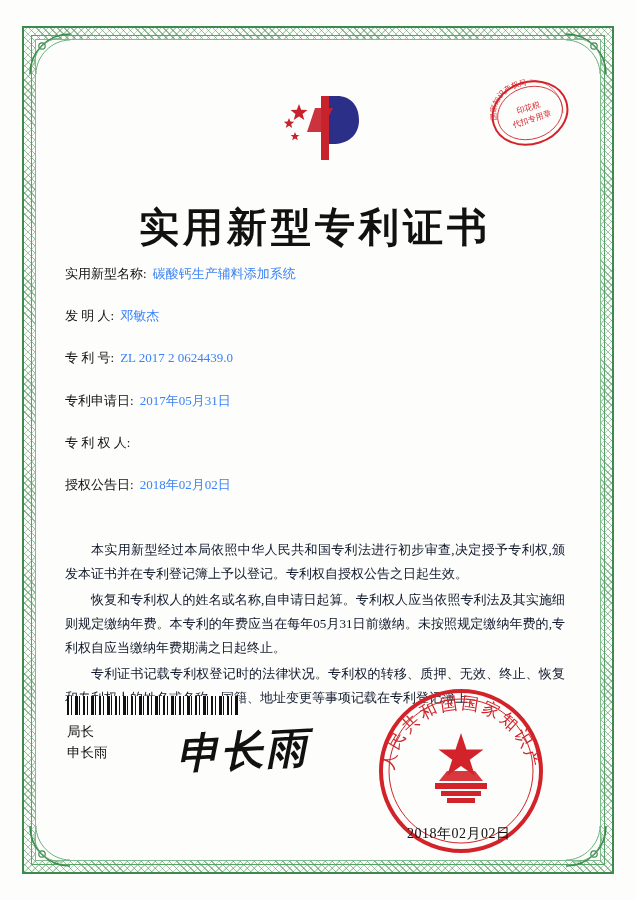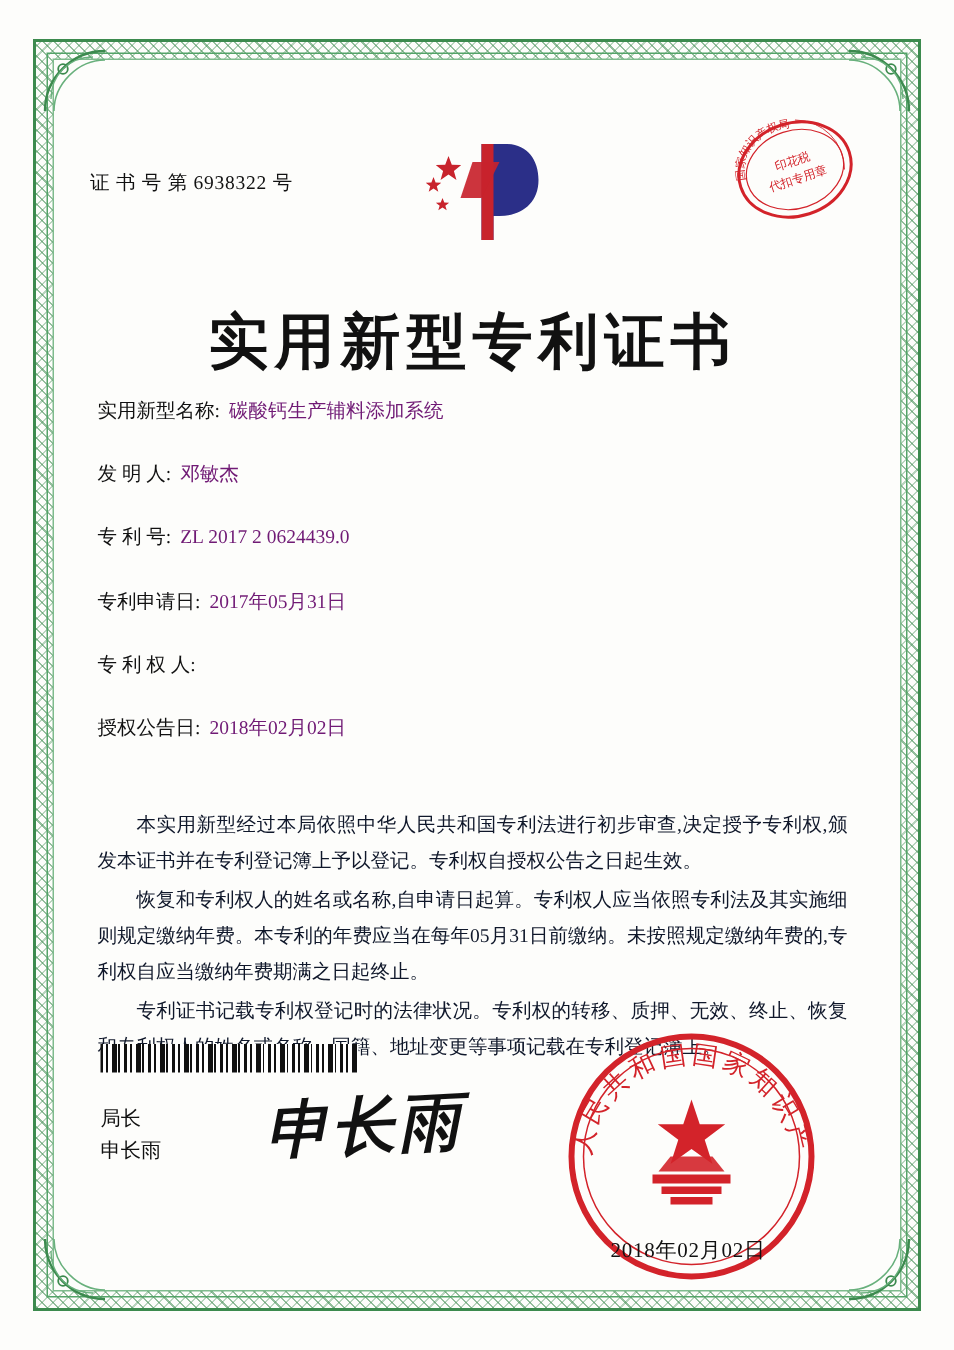--- a/index.html
+++ b/index.html
@@ -129,21 +129,21 @@
     margin-bottom: 24px;
     font-size: 13px;
     line-height: 1.4;
   }
   .field-label {
     white-space: nowrap;
     color: #111;
   }
   .field-value {
     margin-left: 6px;
-    color: #701a75;
+    color: #3b82f6;
   }
 
   .paragraphs {
     position: absolute;
     left: 10px;
     top: 478px;
     width: 500px;
     font-size: 13px;
     line-height: 1.85;
     text-align: justify;
@@ -162,21 +162,21 @@
     height: 19px;
     background:
       repeating-linear-gradient(90deg,
         #111 0 2px, #fff 2px 4px, #111 4px 5px, #fff 5px 8px,
         #111 8px 11px, #fff 11px 12px, #111 12px 13px, #fff 13px 16px);
   }
 
   .signature-block {
     position: absolute;
     left: 12px;
-    top: 676px;
+    top: 662px;
     font-size: 13.5px;
     line-height: 1.55;
     color: #111;
   }
 
   .handwriting {
     position: absolute;
     left: 122px;
     top: 663px;
     font-size: 42px;
@@ -265,21 +265,20 @@
       <path d="M2 42 C2 20 20 2 42 2" fill="none" stroke="#3c8a4e" stroke-width="1.6"></path>
       <path d="M8 42 C8 24 24 8 42 8" fill="none" stroke="#68b07c" stroke-width="1"></path>
       <circle cx="14" cy="14" r="3.2" fill="none" stroke="#3c8a4e" stroke-width="1.2"></circle>
       <path d="M14 14 C20 8 28 6 34 6" fill="none" stroke="#68b07c" stroke-width="0.9"></path>
       <path d="M14 14 C8 20 6 28 6 34" fill="none" stroke="#68b07c" stroke-width="0.9"></path>
     </svg>
   </div>
 
   <div class="content">
 
-    <div class="cert-no">证 书 号 第 6938322 号</div>
 
     <div class="seal-top">
       <svg width="86" height="86" viewBox="0 0 86 86">
         <ellipse cx="43" cy="43" rx="38" ry="31" fill="none" stroke="#d3232a" stroke-width="2" transform="rotate(-18 43 43)"></ellipse>
         <ellipse cx="43" cy="43" rx="33" ry="26" fill="none" stroke="#d3232a" stroke-width="0.8" transform="rotate(-18 43 43)"></ellipse>
         <text x="43" y="40" font-size="8" fill="#d3232a" text-anchor="middle" font-family="DejaVu Serif, serif" transform="rotate(-18 43 43)">印花税</text>
         <text x="43" y="52" font-size="8" fill="#d3232a" text-anchor="middle" font-family="DejaVu Serif, serif" transform="rotate(-18 43 43)">代扣专用章</text>
         <path d="M43 10 A33 33 0 0 1 76 43" fill="none" stroke="#d3232a" stroke-width="0.6"></path>
         <text font-size="7.5" fill="#d3232a" font-family="DejaVu Serif, serif">
           <textPath href="#arc-top">国家知识产权局</textPath>

